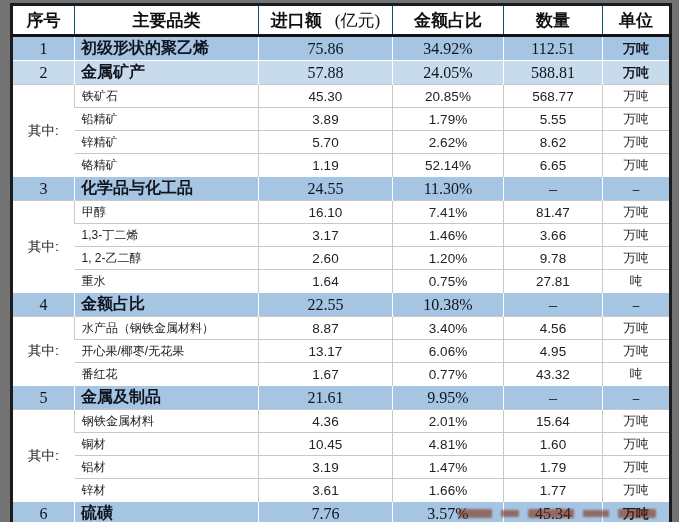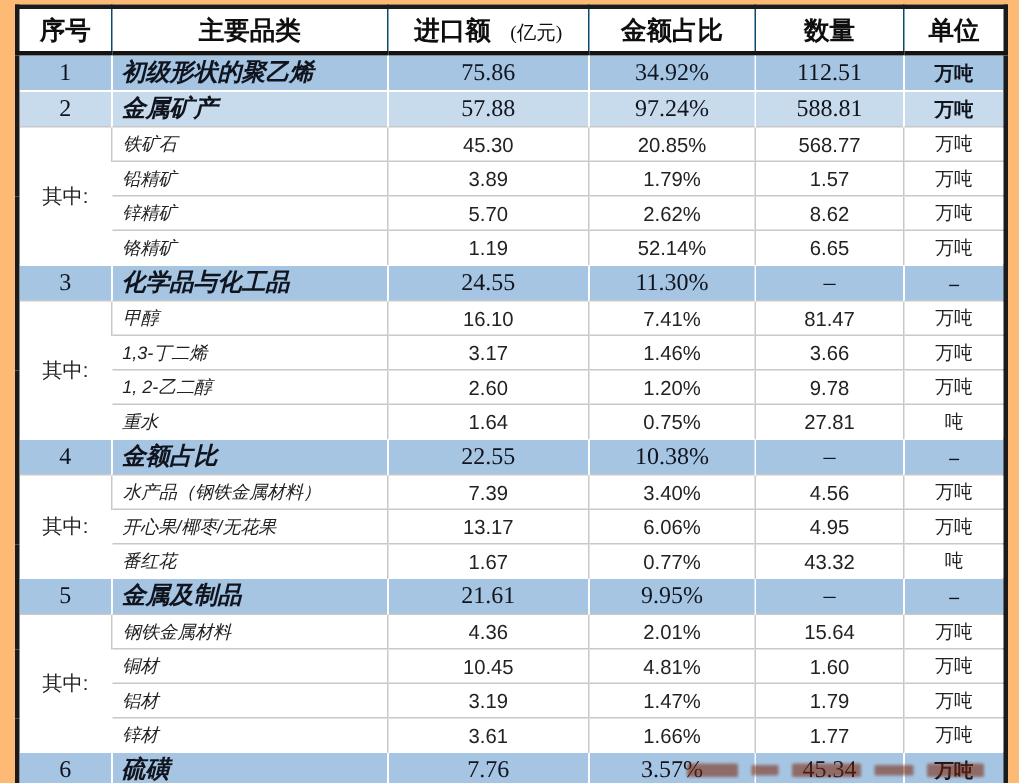--- a/index.html
+++ b/index.html
@@ -1,34 +1,34 @@
 <!DOCTYPE html>
 <html><head>
 <meta charset="utf-8">
 <style>
   html,body{margin:0;padding:0;background:#ffffff;}
-  .screen{position:relative;width:679px;height:522px;background:#fdba74;overflow:hidden;
+  .screen{position:relative;width:679px;height:522px;background:#737373;overflow:hidden;
           font-family:"Liberation Serif","DejaVu Serif",serif;}
   table{position:absolute;left:10px;top:3px;width:659px;height:519px;
         border-collapse:collapse;table-layout:fixed;
         border:3px solid #1b1b1b;border-bottom:none;background:#ffffff;}
   th{background:#ffffff;color:#0f0f0f;font-weight:700;font-size:17px;
      height:26px;border-bottom:3px solid #141414;border-left:1px solid #0c4a6e;
      font-family:"Liberation Serif","DejaVu Serif",serif;vertical-align:middle;}
   th:first-child{border-left:none;}
-  th .small{font-weight:400;font-size:13px;margin-left:13px;}
+  th .small{font-weight:400;font-size:17px;margin-left:13px;}
   td{border-left:1px solid #c8c8c8;border-top:1px solid #c8c8c8;
      vertical-align:middle;color:#1c1c1c;overflow:hidden;white-space:nowrap;}
   td:first-child{border-left:none;}
   
   tr.section td{background:var(--c-med);border-color:rgba(255,255,255,0.9);
      font-family:"Liberation Serif","DejaVu Serif",serif;font-size:16px;color:#10141e;}
   tr.shade-light td{background:var(--c-light);}
   tr.section td.name,td.merged{font-weight:700;}
-  td.name{text-align:left;padding-left:6px;font-style:italic;}
+  td.name{text-align:left;padding-left:6px;}
   td.c{text-align:center;}
   tr.section td.unit{font-size:13px;font-weight:700;}
   
   tr.sub td{height:20px;background:#ffffff;text-align:center;
      font-family:"Liberation Sans","DejaVu Sans",sans-serif;font-size:13.5px;color:#222;}
   tr.sub td.name{text-align:left;padding-left:7px;font-size:12px;}
   tr.sub td.unit{font-size:12.5px;}
   td.zq{background:#ffffff;text-align:center;font-size:13px;color:#2a2a2a;
      font-family:"Liberation Sans","DejaVu Sans",sans-serif;}
   
@@ -70,37 +70,37 @@
           <td class="name">初级形状的聚乙烯</td>
           <td class="c">75.86</td>
           <td class="c">34.92%</td>
           <td class="c">112.51</td>
           <td class="c unit">万吨</td>
         </tr>
         <tr class="section shade-light">
           <td class="c">2</td>
           <td class="name">金属矿产</td>
           <td class="c">57.88</td>
-          <td class="c">97.24%</td>
+          <td class="c">24.05%</td>
           <td class="c">588.81</td>
           <td class="c unit">万吨</td>
         </tr>
         <tr class="sub">
           <td class="zq" rowspan="4">其中:</td>
           <td class="name">铁矿石</td>
           <td class="c">45.30</td>
           <td class="c">20.85%</td>
           <td class="c">568.77</td>
           <td class="c unit">万吨</td>
         </tr>
         <tr class="sub">
           <td class="name">铅精矿</td>
           <td class="c">3.89</td>
           <td class="c">1.79%</td>
-          <td class="c">1.57</td>
+          <td class="c">5.55</td>
           <td class="c unit">万吨</td>
         </tr>
         <tr class="sub">
           <td class="name">锌精矿</td>
           <td class="c">5.70</td>
           <td class="c">2.62%</td>
           <td class="c">8.62</td>
           <td class="c unit">万吨</td>
         </tr>
         <tr class="sub">
@@ -151,21 +151,21 @@
           <td class="c">4</td>
           <td class="name">金额占比</td>
           <td class="c">22.55</td>
           <td class="c">10.38%</td>
           <td class="c">–</td>
           <td class="c unit">–</td>
         </tr>
         <tr class="sub">
           <td class="zq" rowspan="3">其中:</td>
           <td class="name">水产品（钢铁金属材料）</td>
-          <td class="c">7.39</td>
+          <td class="c">8.87</td>
           <td class="c">3.40%</td>
           <td class="c">4.56</td>
           <td class="c unit">万吨</td>
         </tr>
         <tr class="sub">
           <td class="name">开心果/椰枣/无花果</td>
           <td class="c">13.17</td>
           <td class="c">6.06%</td>
           <td class="c">4.95</td>
           <td class="c unit">万吨</td>

